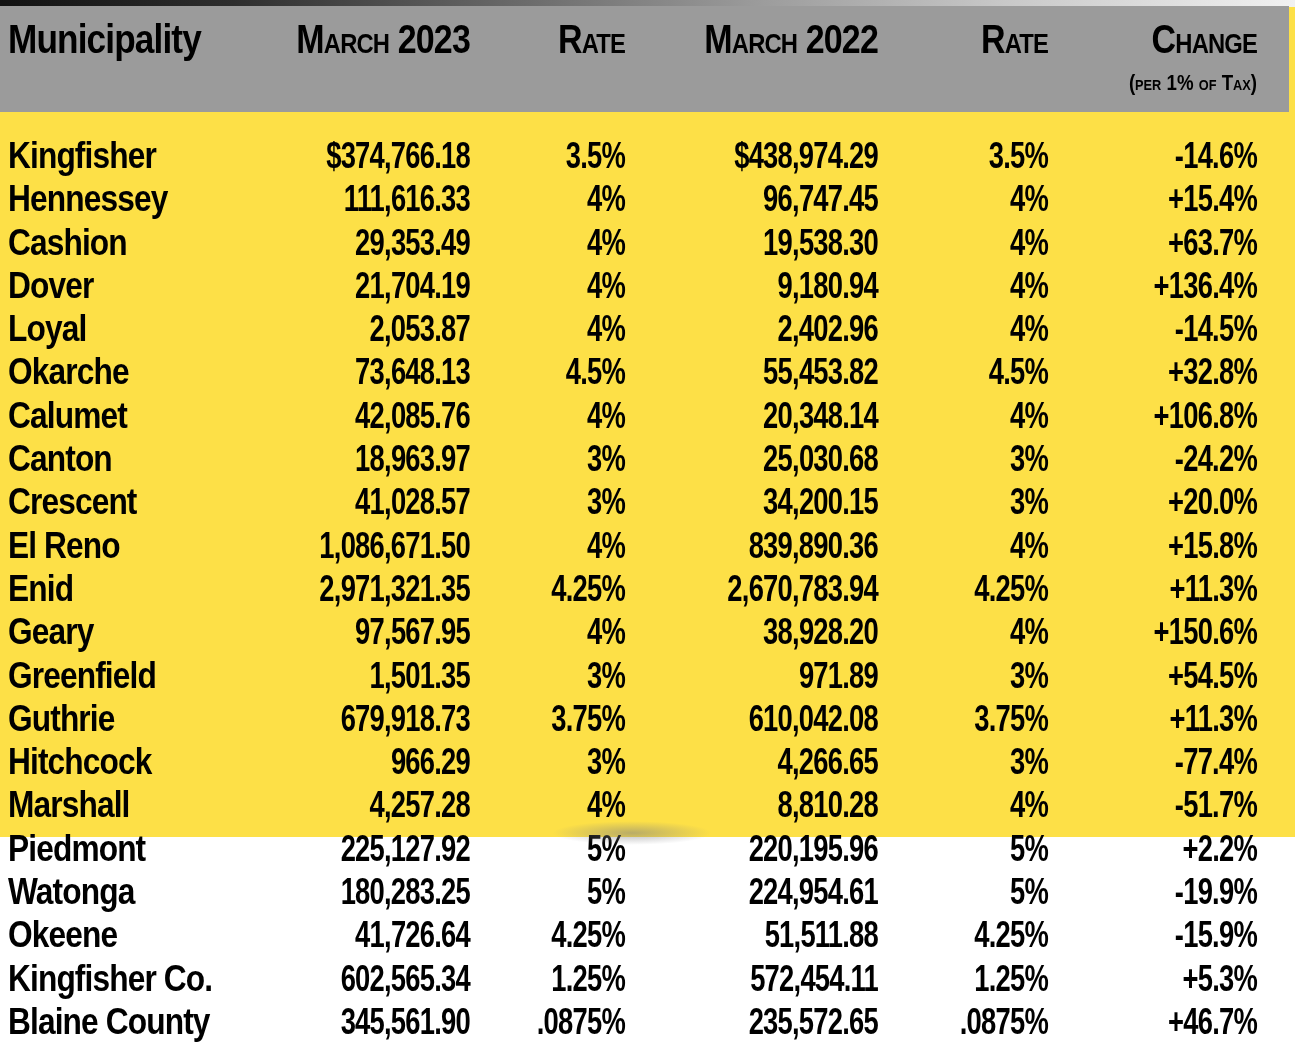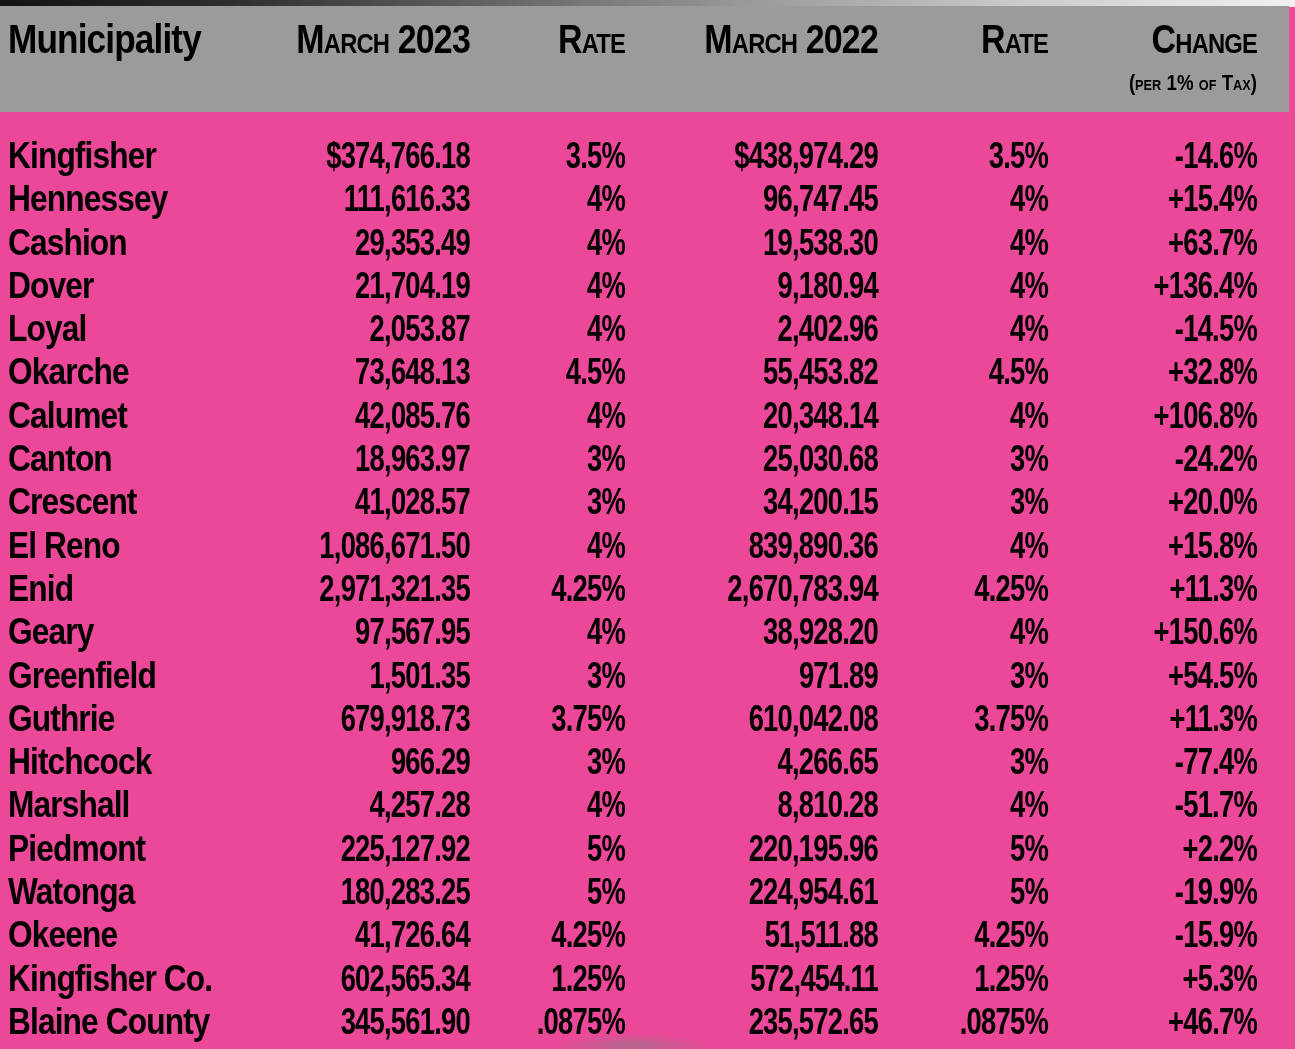--- a/index.html
+++ b/index.html
@@ -10,22 +10,22 @@
   body {
     width: 1295px;
     height: 1049px;
     overflow: hidden;
     font-family: "Liberation Sans", sans-serif;
     color: #000;
   }
   .sheet {
     position: relative;
     width: 1295px;
-    height: 1049px;
-    background: #ec4899;
+    height: 837px;
+    background: #fde047;
   }
   
   .top-edge {
     position: absolute;
     top: 0; left: 0;
     width: 100%; height: 7px;
     background: linear-gradient(to right, #121212 0%, #2e2e2e 18%, #6f6f6f 42%, #9a9a9a 58%, #c9c9c9 78%, #f1f1f1 100%);
   }
   
   .head {

